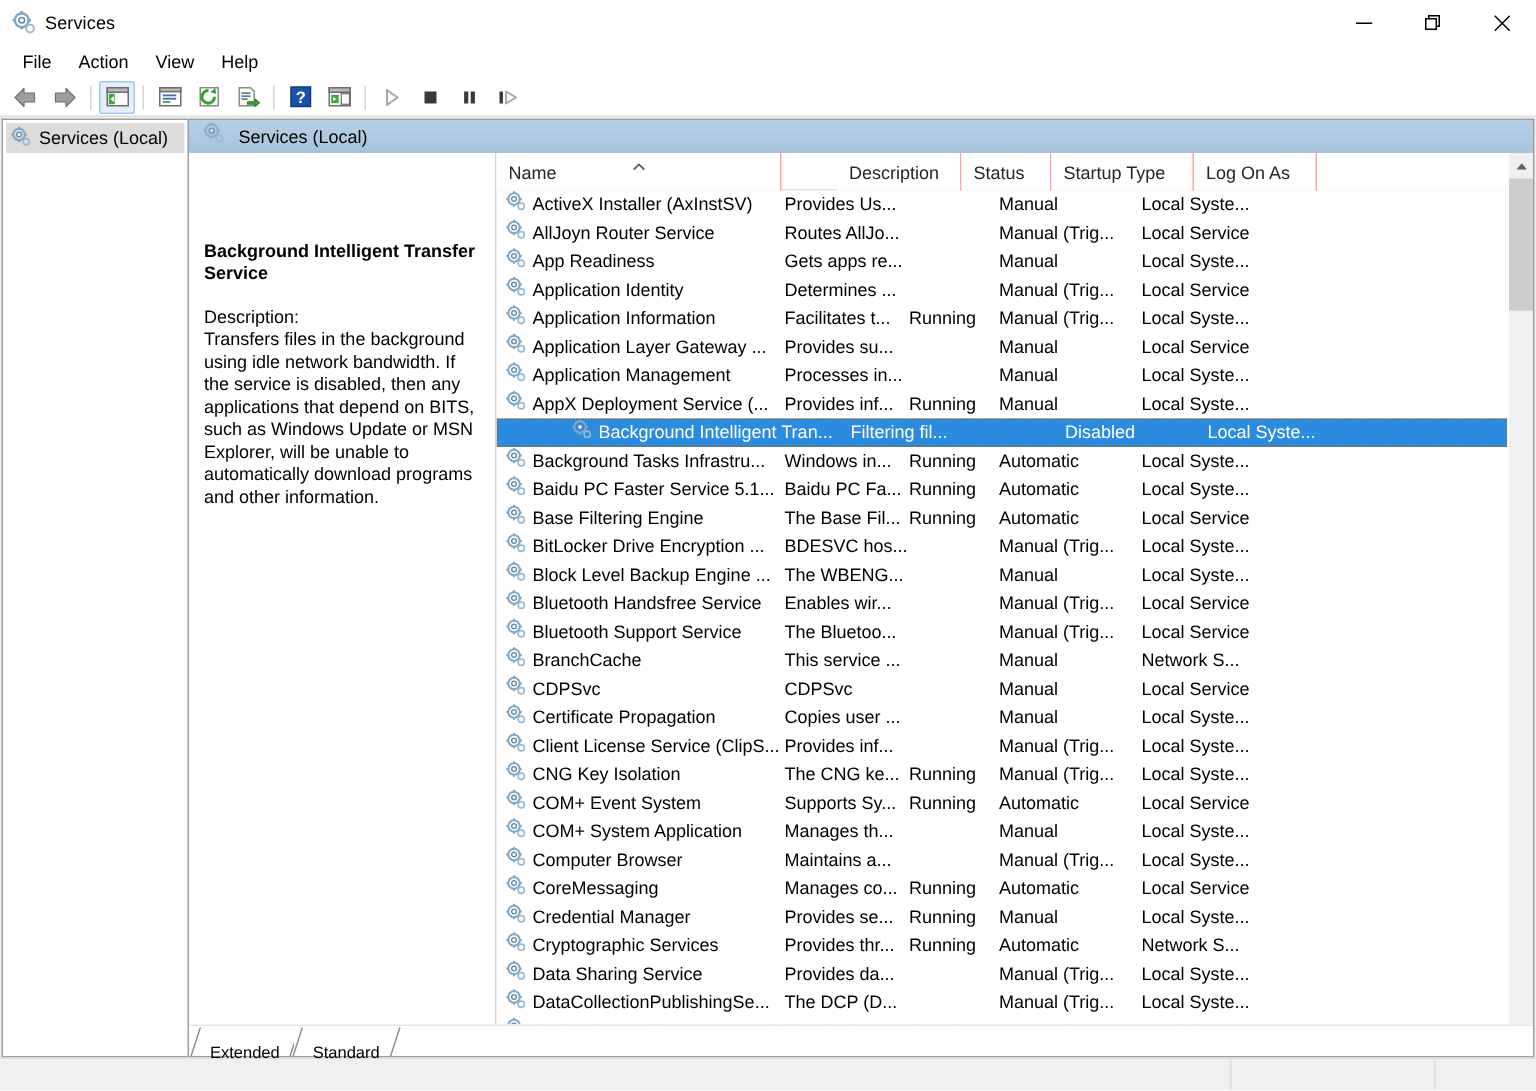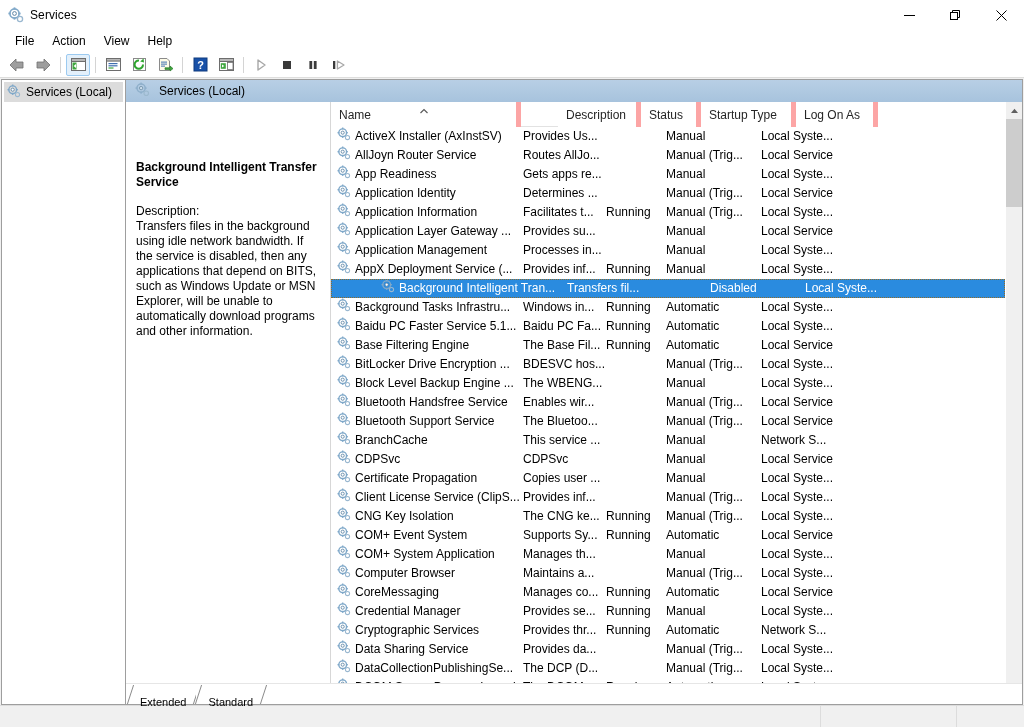--- a/index.html
+++ b/index.html
@@ -210,21 +210,21 @@
     background: #ffffff;
     border-bottom: 1px solid #e2e2e2;
     position: relative;
   }
   .hcell {
     display: flex;
     align-items: center;
     font-size: 12px;
     color: #262626;
     padding-left: 8px;
-    border-right: 5px solid #fca5a5;
+    border-right: 1px solid #fca5a5;
     position: relative;
     height: 25px;
     flex: none;
     background: #ffffff;
   }
   .hcell .sortmark {
     position: absolute;
     left: 50%;
     top: 2px;
     transform: translateX(-50%);
@@ -741,21 +741,21 @@
                       <g fill="#7fa8c9">
                         <rect x="5.7" y="0.6" width="1.6" height="2"></rect>
                         <rect x="5.7" y="10.4" width="1.6" height="2"></rect>
                         <rect x="0.6" y="5.7" width="2" height="1.6"></rect>
                         <rect x="10.4" y="5.7" width="2" height="1.6"></rect>
                       </g>
                       <circle cx="12" cy="12" r="2.4" fill="none" stroke="#9ab8d0" stroke-width="1.2"></circle>
                     </svg></span>
                   <span>Background Intelligent Tran...</span>
                 </div>
-                <div class="cell c-desc">Transfers fil...</div>
+                <div class="cell c-desc">Filtering fil...</div>
                 <div class="cell c-status"></div>
                 <div class="cell c-start">Disabled</div>
                 <div class="cell c-logon">Local Syste...</div>
               </div>
               <div class="row">
                 <div class="cell c-name">
                   <span class="gear"><svg width="14" height="14" viewBox="0 0 16 16">
                       <circle cx="6.5" cy="6.5" r="4.4" fill="none" stroke="#7fa8c9" stroke-width="1.6"></circle>
                       <circle cx="6.5" cy="6.5" r="1.8" fill="#ffffff" stroke="#5f86a5" stroke-width="1"></circle>
                       <g fill="#7fa8c9">

